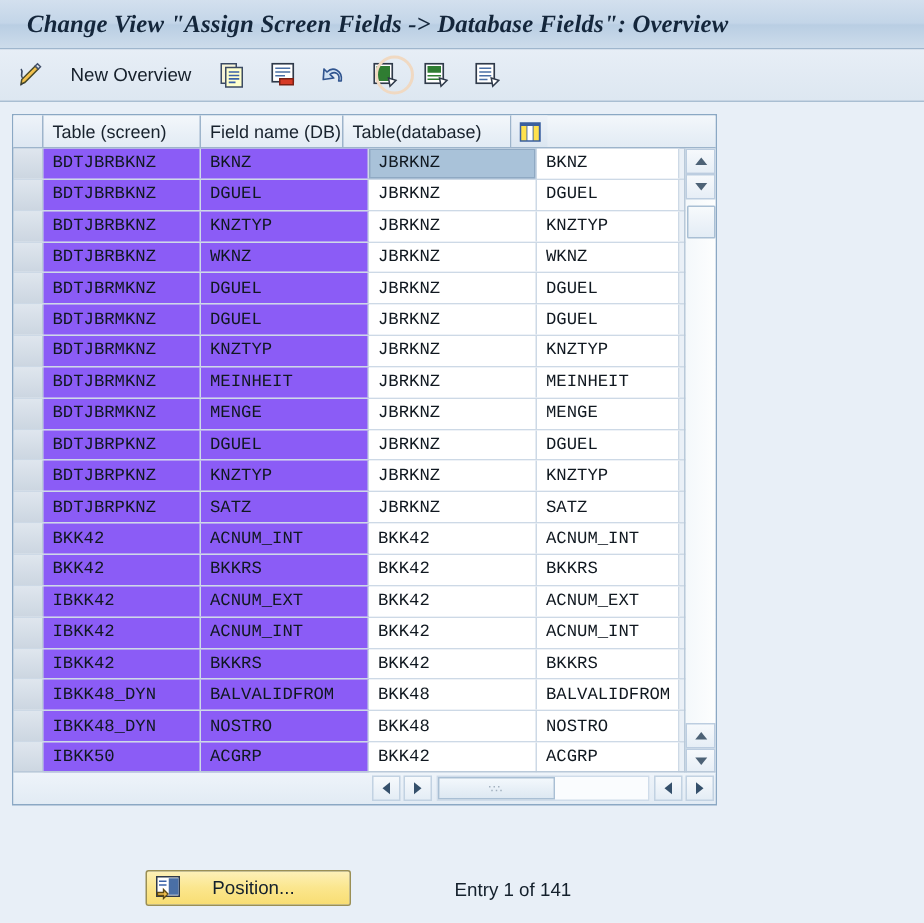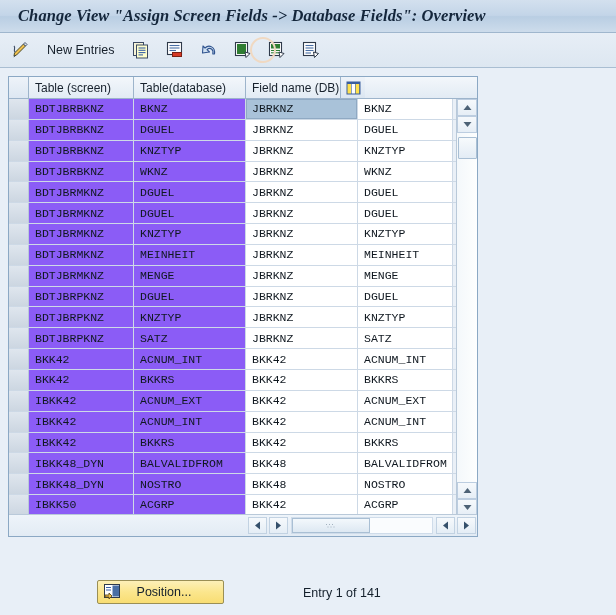--- a/index.html
+++ b/index.html
@@ -93,21 +93,21 @@
     box-sizing:border-box;margin:0 1px;cursor:pointer;}
   .htrack{flex:1;height:17px;margin:0 2px;background:#fafcfe;border:1px solid #cfdcea;
     box-sizing:border-box;position:relative;}
   .hthumb{position:absolute;left:0;top:0;height:15px;width:78px;
     background:linear-gradient(to bottom,#f3f8fc,#dde8f2);
     border:1px solid #a9bfd4;box-sizing:border-box;cursor:pointer;
     display:flex;align-items:center;justify-content:center;}
   .grip{width:10px;height:6px;opacity:.55;}
   
   .posbtn{
-    position:absolute;left:97px;top:580px;width:127px;height:24px;box-sizing:border-box;
+    position:absolute;left:97px;top:580px;width:137px;height:24px;box-sizing:border-box;
     background:linear-gradient(to bottom,#fdf0b8 0%,#fbe68d 50%,#f8dd73 100%);
     border:1px solid #9a8f55;border-radius:2px;cursor:pointer;
     display:flex;align-items:center;
   }
   .posbtn .pi{width:22px;display:flex;align-items:center;justify-content:center;margin-left:3px;}
   .posbtn .pl{flex:1;text-align:center;font-size:12.5px;color:#14202c;padding-right:18px;}
   .entrytxt{position:absolute;left:303px;top:586px;font-size:12.5px;color:#14202c;white-space:nowrap;}
 </style>
 </head>
 <body>
@@ -120,21 +120,21 @@
 
   <div class="tbtn">
     <svg width="19" height="19" viewBox="0 0 19 19">
       <path d="M3 15 L5.5 14 L14.5 5 L12.5 3 L3.5 12 Z" fill="#f2c14e" stroke="#4a4a28" stroke-width="1"></path>
       <path d="M12.5 3 L14.5 5 L16 3.5 L14 1.5 Z" fill="#dfe6ee" stroke="#44526b" stroke-width="1"></path>
       <path d="M2.5 16.5 L5.5 14 L3 15 Z" fill="#2f3a4a"></path>
       <path d="M4 11 C2 9 5 7 3 5" fill="none" stroke="#3b4a63" stroke-width="1.1"></path>
     </svg>
   </div>
 
-  <div class="newentries">New Entries</div>
+  <div class="newentries">New Overview</div>
 
   <div class="tbtn">
     <svg width="18" height="18" viewBox="0 0 18 18">
       <rect x="1.5" y="1.5" width="10" height="13" fill="#f7f4d8" stroke="#3b4a63" stroke-width="1"></rect>
       <rect x="4.5" y="4" width="11" height="13" fill="#ffffcc" stroke="#3b4a63" stroke-width="1"></rect>
       <g stroke="#3a62a8" stroke-width="1.1">
         <line x1="6.5" y1="7" x2="13.5" y2="7"></line>
           <line x1="6.5" y1="9.3" x2="13.5" y2="9.3"></line>
         <line x1="6.5" y1="11.6" x2="13.5" y2="11.6"></line>
           <line x1="6.5" y1="13.9" x2="11" y2="13.9"></line>
@@ -194,22 +194,22 @@
   </div>
 
   <div class="wm-circle"></div>
 </div>
 
 <div class="gridwrap">
 
   <div class="hdrrow">
     <div class="hdr-sel"></div>
     <div class="hdr-c" style="width:105px">Table (screen)</div>
+    <div class="hdr-c" style="width:95px">Field name (DB)</div>
     <div class="hdr-c" style="width:112px">Table(database)</div>
-    <div class="hdr-c" style="width:95px">Field name (DB)</div>
     <div class="hdr-icn">
       <svg width="15" height="14" viewBox="0 0 15 14">
         <rect x="0.5" y="0.5" width="14" height="13" fill="#3a5f9e"></rect>
         <rect x="1.5" y="3" width="3.5" height="9.5" fill="#ffe14d"></rect>
         <rect x="5.6" y="3" width="3.5" height="9.5" fill="#ffffff"></rect>
         <rect x="9.7" y="3" width="3.5" height="9.5" fill="#ffe14d"></rect>
       </svg>
     </div>
   </div>
 

